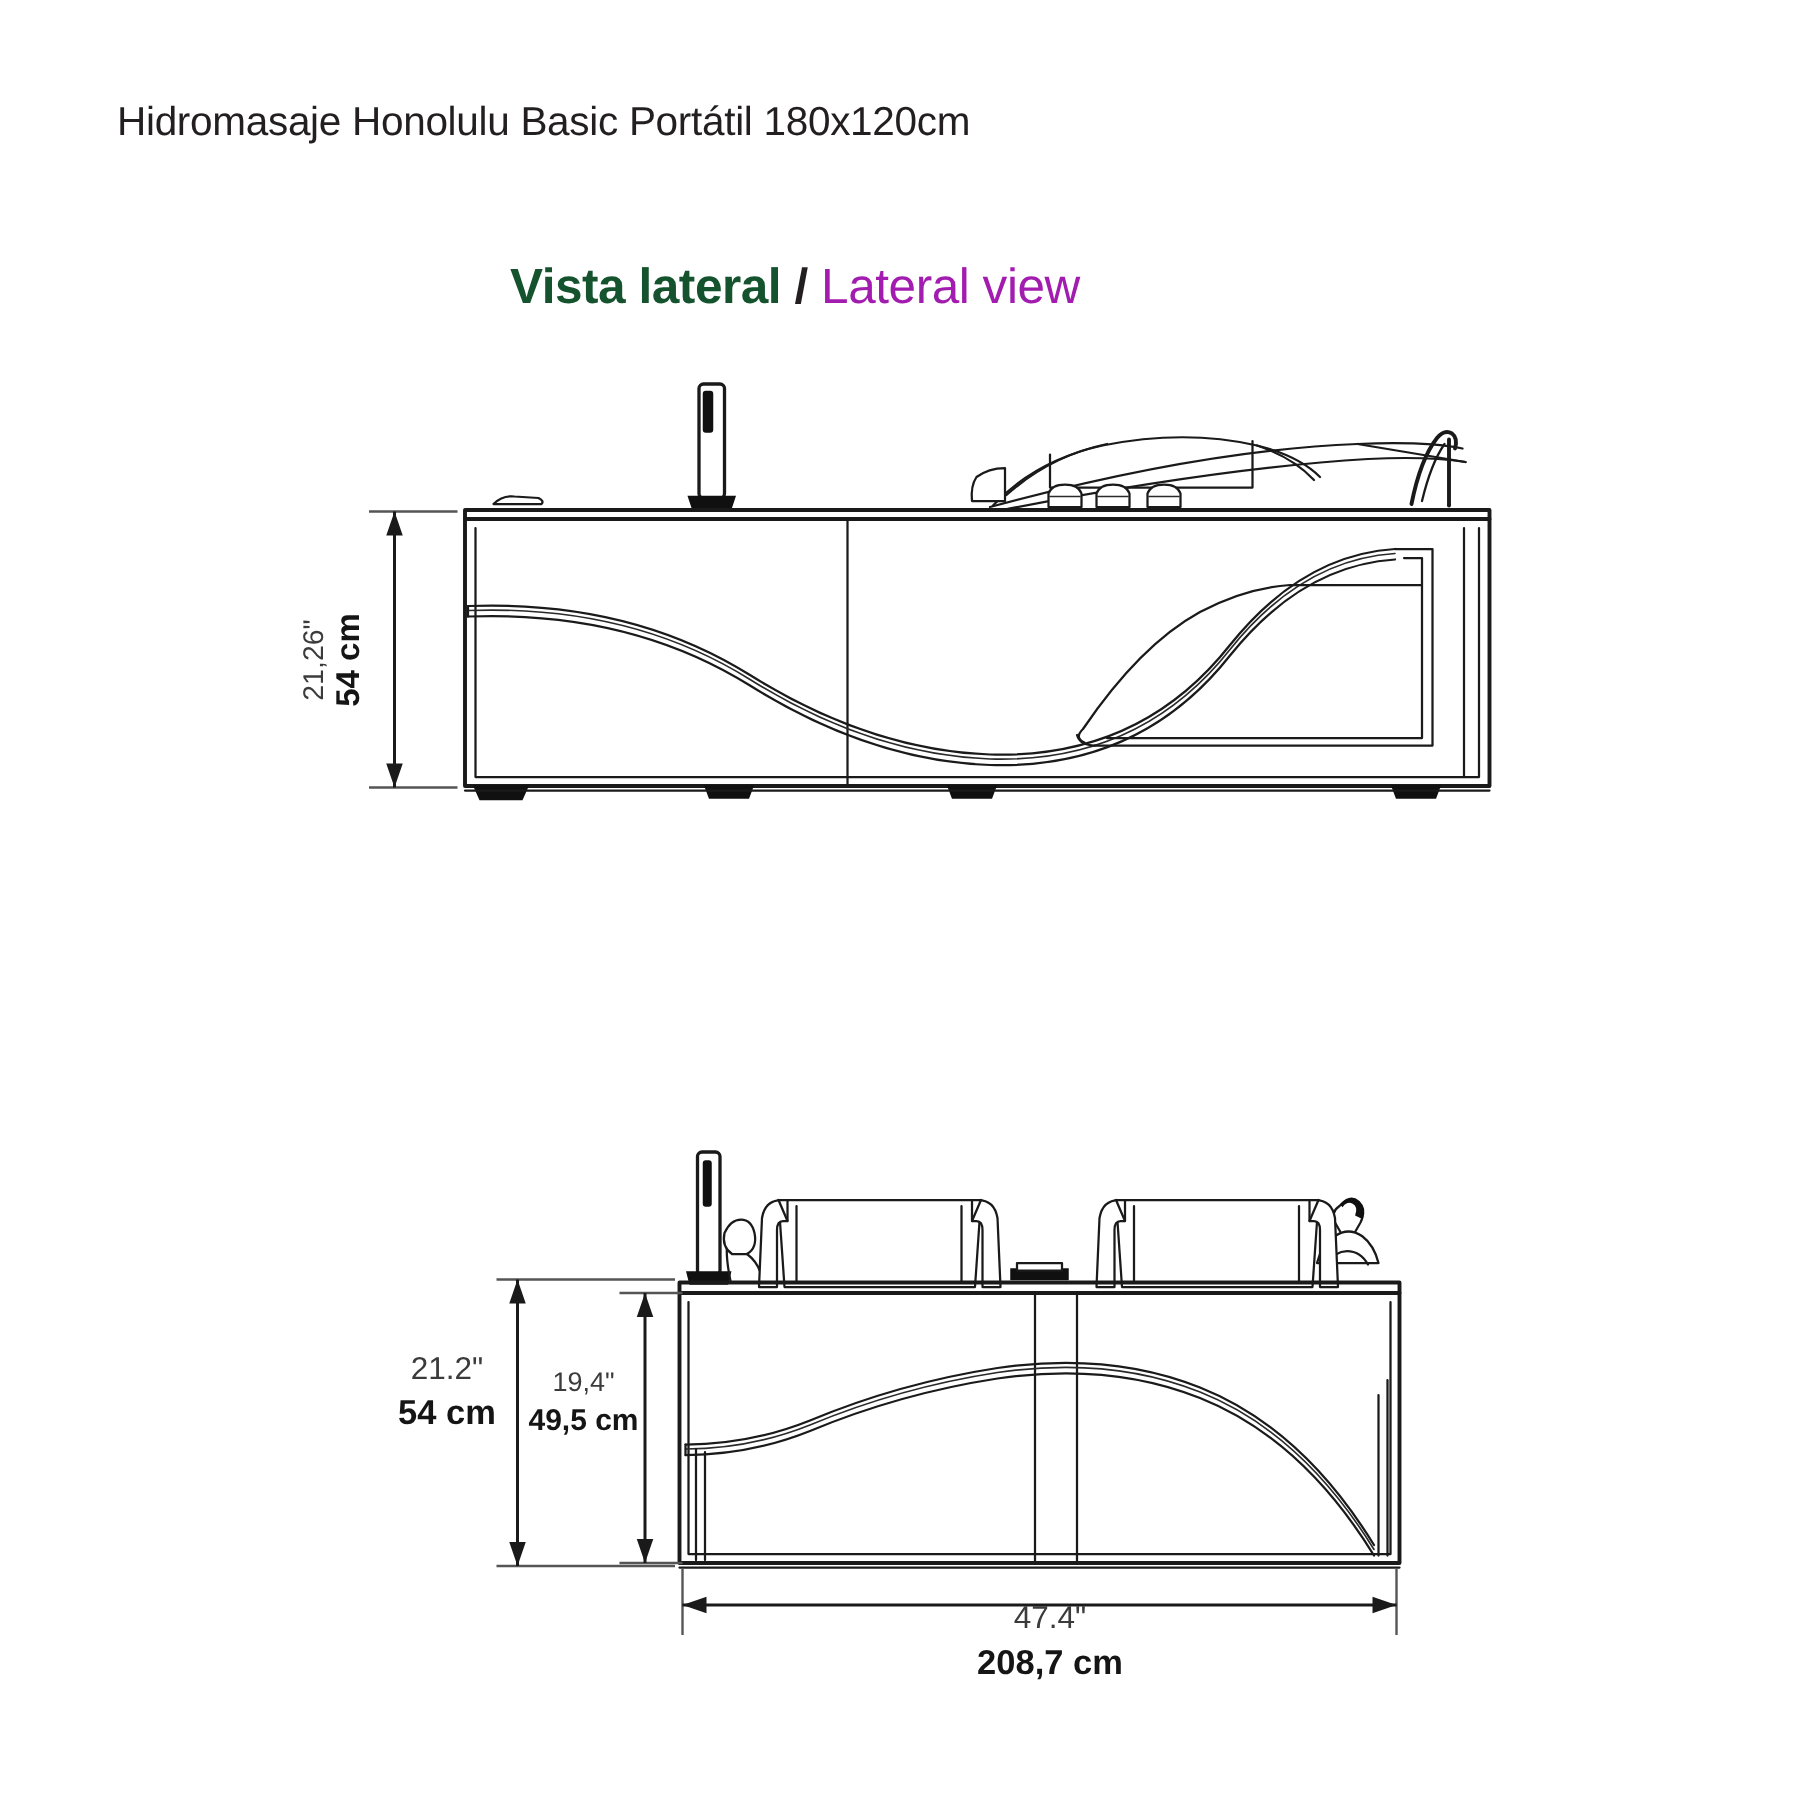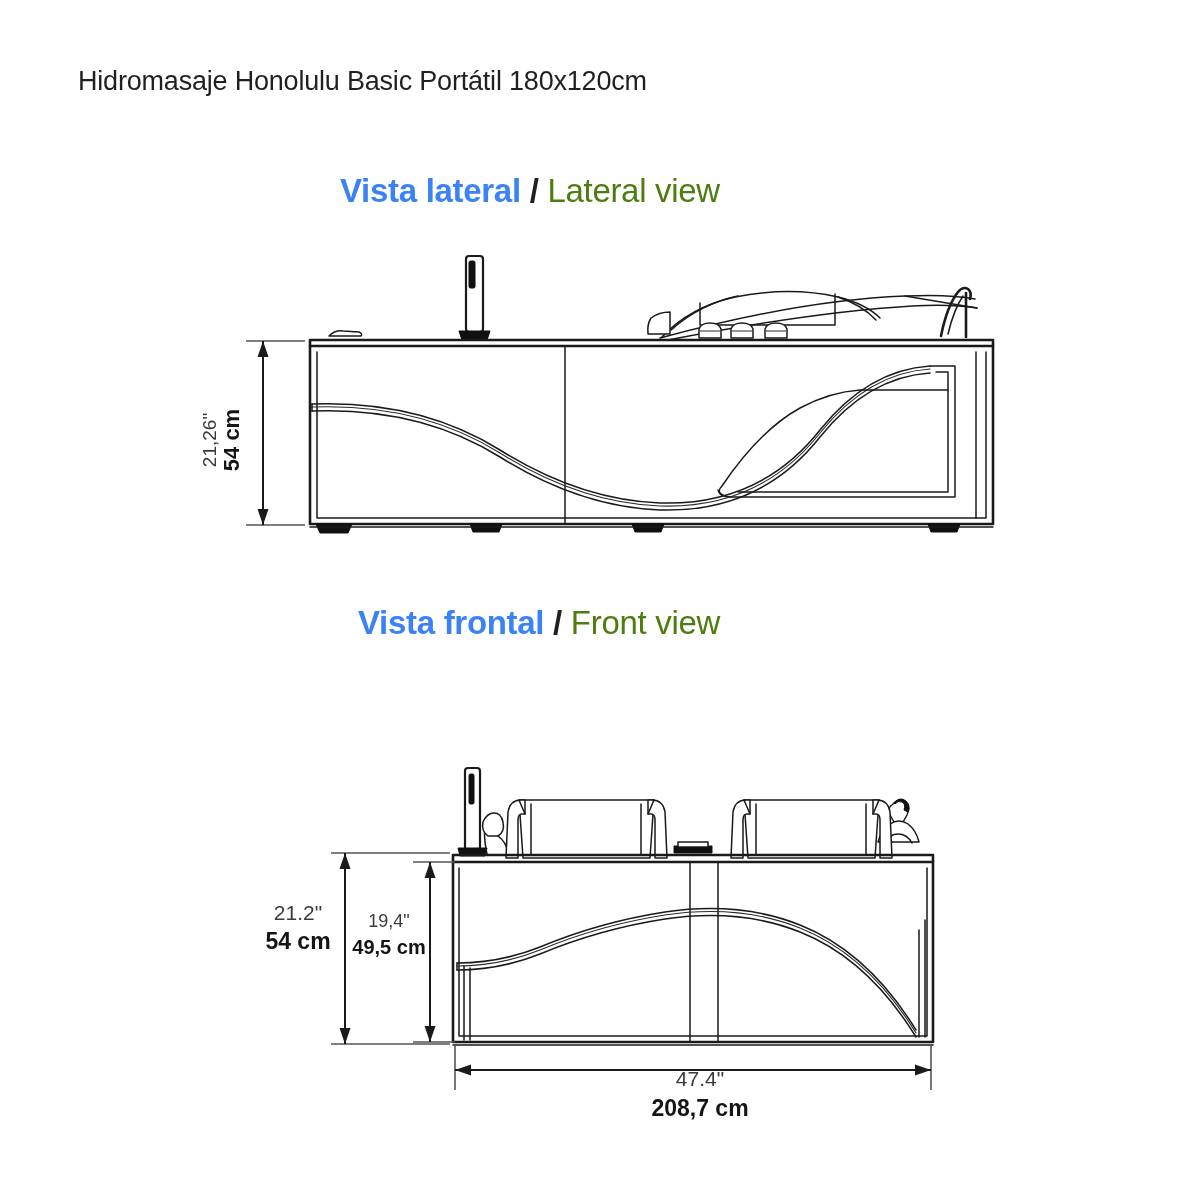--- a/index.html
+++ b/index.html
@@ -38,29 +38,29 @@
 
   .view-heading {
     position: absolute;
     font-size: 33px;
     white-space: nowrap;
     color: #3a3a3a;
     letter-spacing: -0.3px;
   }
   .view-heading .bold {
     font-weight: 700;
-    color: #3b82f6;
+    color: #14532d;
   }
   .view-heading .sep {
     font-weight: 700;
     color: #231f20;
   }
   .view-heading .light {
     font-weight: 400;
-    color: #4d7c0f;
+    color: #a21caf;
   }
 
   #heading-lateral { left: 340px; top: 172px; }
   #heading-frontal { left: 358px; top: 604px; }
 
   svg.drawing {
     position: absolute;
     left: 0; top: 0;
     width: 1200px;
     height: 1200px;
@@ -137,23 +137,20 @@
 <body>
 
 <div id="sheet">
 
   <div class="page-title">Hidromasaje Honolulu Basic Portátil 180x120cm</div>
 
   <div class="view-heading" id="heading-lateral">
     <span class="bold">Vista lateral</span><span class="sep"> </span><span class="sep">/</span><span class="light"> </span><span class="light">Lateral view</span>
   </div>
 
-  <div class="view-heading" id="heading-frontal">
-    <span class="bold">Vista frontal</span><span class="sep"> </span><span class="sep">/</span><span class="light"> </span><span class="light">Front view</span>
-  </div>
 
   <svg class="drawing" viewBox="0 0 1200 1200">
 
     <g>
 
       <g>
         <rect class="fill-white" x="466" y="256" width="17" height="76" rx="3"></rect>
         <rect class="fill-dark" x="469" y="261" width="6" height="27" rx="1.5"></rect>
         <path class="fill-dark" d="M459 331 L490 331 L487 340 L462 340 Z"></path>
       </g>

